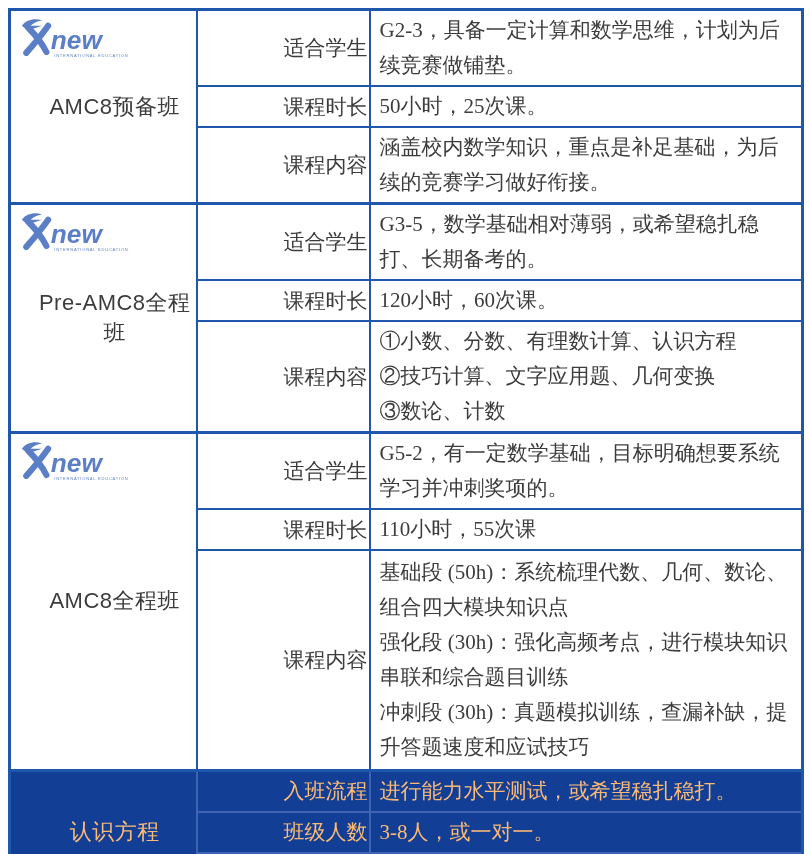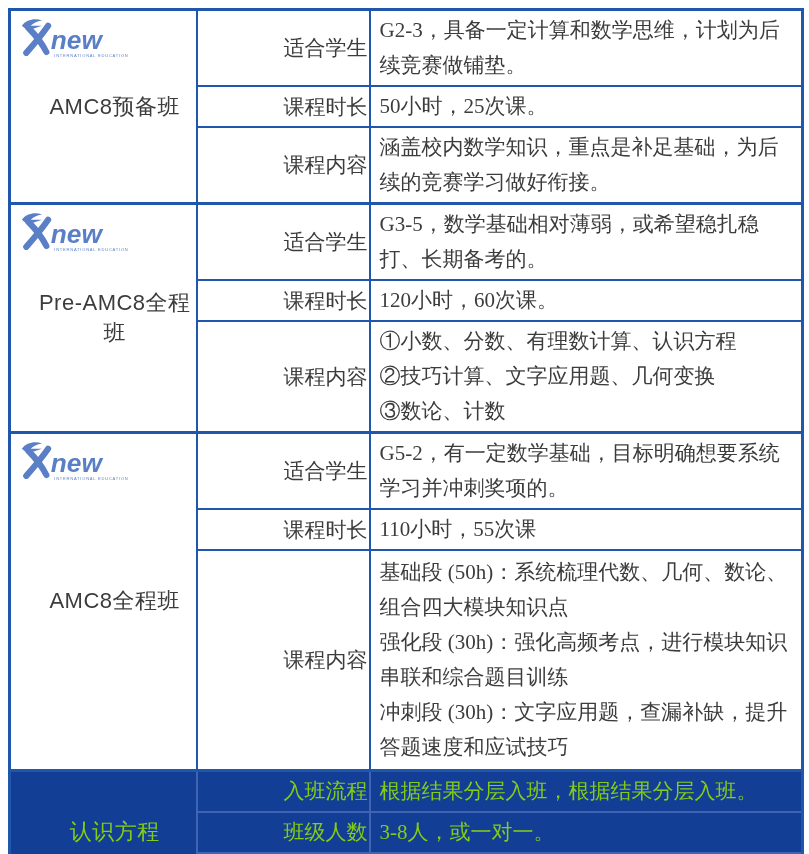--- a/index.html
+++ b/index.html
@@ -40,21 +40,21 @@
     vertical-align:middle;
     text-align:left;
     font-size:21px;
     line-height:35px;
     padding:2px 10px 2px 9px;
     white-space:pre-line;
     font-family:Liberation Serif, serif;
   }
   tr.blue td{
     background:#123f95;
-    color:#84cc16;
+    color:#fdba74;
     border-color:#3f64b4;
     border-width:2px;
   }
   tr.blue.sec-start td{border-top:3px solid #1e57ab;}
   table.course-table tr.blue td.course-cell{font-size:22px;}
 </style>
 </head>
 <body>
 
 <div class="page">
@@ -129,29 +129,29 @@
       <td class="content-cell">G5-2，有一定数学基础，目标明确想要系统学习并冲刺奖项的。</td>
     </tr>
     <tr style="height:33px">
       <td class="label-cell">课程时长</td>
       <td class="content-cell">110小时，55次课</td>
     </tr>
     <tr style="height:220px">
       <td class="label-cell">课程内容</td>
       <td class="content-cell">基础段 (50h)：系统梳理代数、几何、数论、组合四大模块知识点
 强化段 (30h)：强化高频考点，进行模块知识串联和综合题目训练
-冲刺段 (30h)：文字应用题，查漏补缺，提升答题速度和应试技巧</td>
+冲刺段 (30h)：真题模拟训练，查漏补缺，提升答题速度和应试技巧</td>
     </tr>
 
     <tr class="blue sec-start" style="height:35px">
       <td class="course-cell" rowspan="3">
         <div class="course-name">认识方程</div>
       </td>
       <td class="label-cell">入班流程</td>
-      <td class="content-cell">根据结果分层入班，根据结果分层入班。</td>
+      <td class="content-cell">进行能力水平测试，或希望稳扎稳打。</td>
     </tr>
     <tr class="blue" style="height:34px">
       <td class="label-cell">班级人数</td>
       <td class="content-cell">3-8人，或一对一。</td>
     </tr>
     <tr class="blue" style="height:38px">
       <td class="label-cell">上课形式</td>
       <td class="content-cell">全国30+校区面授，或线上直播课可回放</td>
     </tr>
   </tbody>

